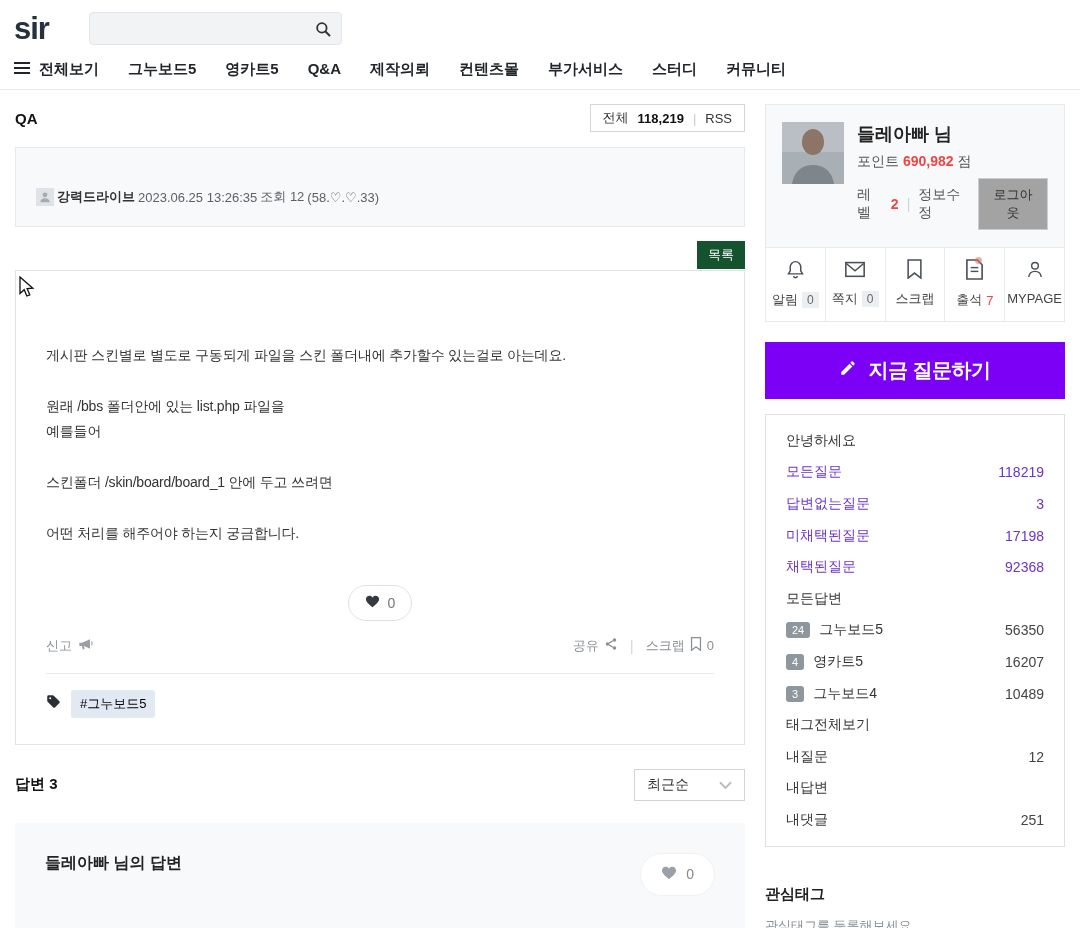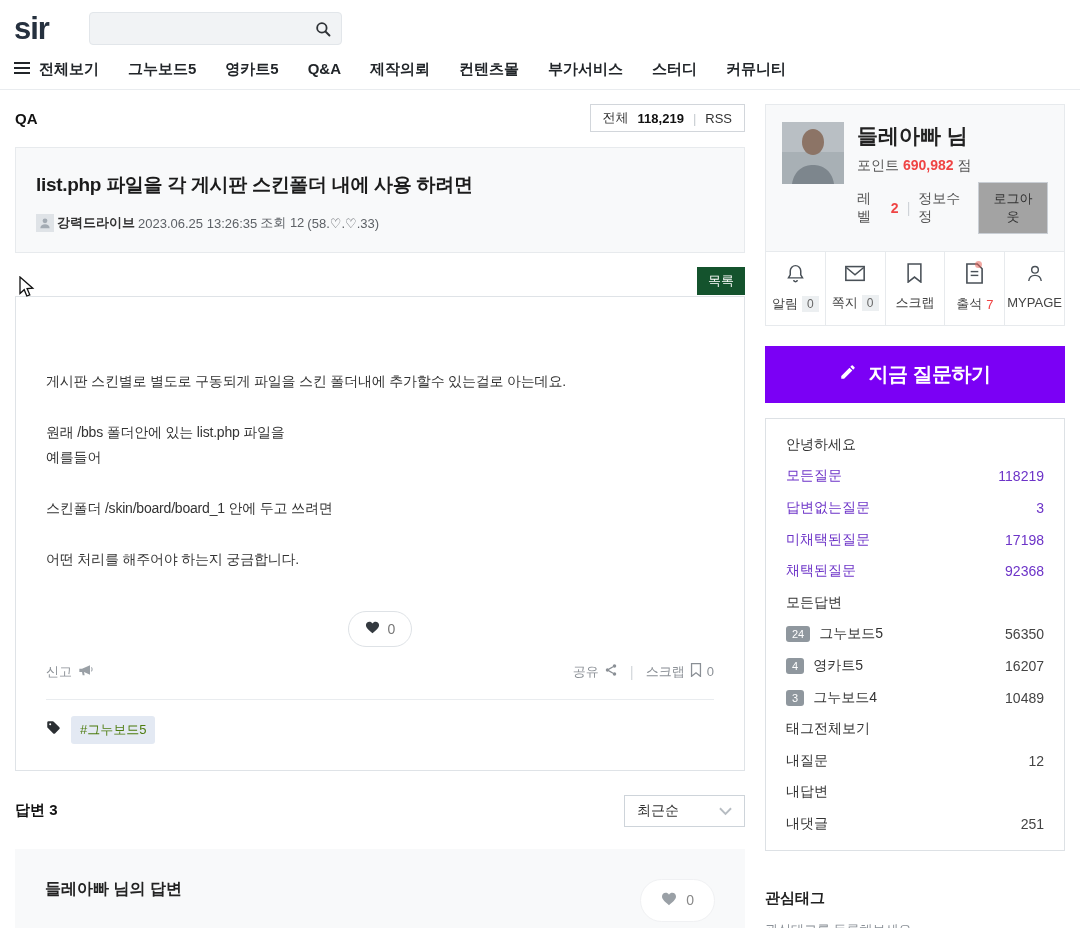--- a/index.html
+++ b/index.html
@@ -40,39 +40,39 @@
   .content-box{border:1px solid #dfe3e7;margin-top:1px;padding:46px 30px 20px;}
   .cpar{font-size:14px;color:#333;line-height:25.5px;min-height:25.5px;letter-spacing:-.2px;}
   .like-row{margin-top:38px;display:flex;justify-content:center;}
   .like-pill{display:flex;align-items:center;gap:8px;border:1px solid #dee2e6;border-radius:20px;
     padding:8px 16px;background:#fff;cursor:pointer;}
   .like-pill .cnt{font-size:14px;color:#777;}
   .foot-row{margin-top:16px;display:flex;justify-content:space-between;align-items:center;font-size:13px;color:#8b9096;}
   .foot-left,.foot-right{display:flex;align-items:center;gap:6px;cursor:pointer;}
   .foot-sep{color:#d4d8dc;margin:0 6px;font-size:15px;}
   .tag-area{border-top:1px solid #e9ecef;margin-top:18px;padding-top:16px;display:flex;align-items:center;gap:10px;padding-bottom:6px;}
-  .chip{background:#e3e9f3;color:#4d7c0f;font-size:13px;padding:5px 9px;border-radius:3px;cursor:pointer;}
+  .chip{background:#e3e9f3;color:#000000;font-size:13px;padding:5px 9px;border-radius:3px;cursor:pointer;}
 
   
   .ans-row{margin-top:24px;display:flex;justify-content:space-between;align-items:center;}
   .ans-title{font-size:15px;font-weight:700;color:#111;}
-  .sort-box{width:121px;border:1px solid #ced4da;padding:6px 12px;font-size:14px;color:#333;
+  .sort-box{width:111px;border:1px solid #ced4da;padding:6px 12px;font-size:14px;color:#333;
     display:flex;justify-content:space-between;align-items:center;background:#fff;cursor:pointer;}
   .ans-card{margin-top:22px;background:#f8f9fa;padding:30px 30px;display:flex;justify-content:space-between;min-height:130px;}
   .ans-card-title{font-size:16px;font-weight:700;color:#222;}
   .ans-like{align-self:flex-start;display:flex;align-items:center;gap:9px;background:#fff;border:1px solid #f0f1f3;
     border-radius:22px;padding:11px 20px;cursor:pointer;}
   .ans-like .cnt{font-size:14px;color:#888;}
 
   
   .profile{border:1px solid #e7eaed;margin-top:0;}
   .profile-top{background:#f8f9fa;padding:17px 16px;display:flex;gap:13px;}
   .avatar-b{width:62px;height:62px;overflow:hidden;flex:0 0 62px;cursor:pointer;}
   .pinfo{flex:1;font-size:14px;color:#555;}
-  .pname{font-size:21px;font-weight:700;color:#222;margin-bottom:7px;}
+  .pname{font-size:18px;font-weight:700;color:#222;margin-bottom:7px;}
   .ppoint{margin-bottom:7px;}
   .purple{color:#ef4444;}
   .plevel{display:flex;align-items:center;gap:8px;}
   .psep{color:#cfd3d8;}
   .edit-link{color:#555;cursor:pointer;}
   .logout-btn{margin-left:auto;background:#a3a3a3;border:1px solid #c9ced4;font-size:13px;color:#333;
     padding:7px 10px;cursor:pointer;font-family:inherit;}
   .quick{display:flex;border-top:1px solid #e7eaed;background:#fff;}
   .qcell{flex:1;text-align:center;padding:11px 0 12px;border-left:1px solid #e7eaed;cursor:pointer;position:relative;}
   .qcell:first-child{border-left:0;}
@@ -141,21 +141,20 @@
       <div class="qa-title">QA</div>
       <div class="total-box">
         <span>전체</span>
         <b>118,219</b>
         <span class="total-sep">|</span>
         <span>RSS</span>
       </div>
     </div>
 
     <div class="post-head">
-      <div class="post-title">list.php 파일을 각 게시판 스킨폴더 내에 사용 하려면</div>
       <div class="author-row">
         <span class="avatar-s">
           <svg width="14" height="14" viewBox="0 0 24 24">
               <circle cx="12" cy="8.3" r="4.1" fill="#a3abb3"></circle>
               <path d="M4 21c0-4.5 3.6-7 8-7s8 2.5 8 7z" fill="#a3abb3"></path>
             </svg>
         </span>
         <span class="author-name">강력드라이브</span>
         <span>2023.06.25 13:26:35</span>
         <span>조회 12</span>

